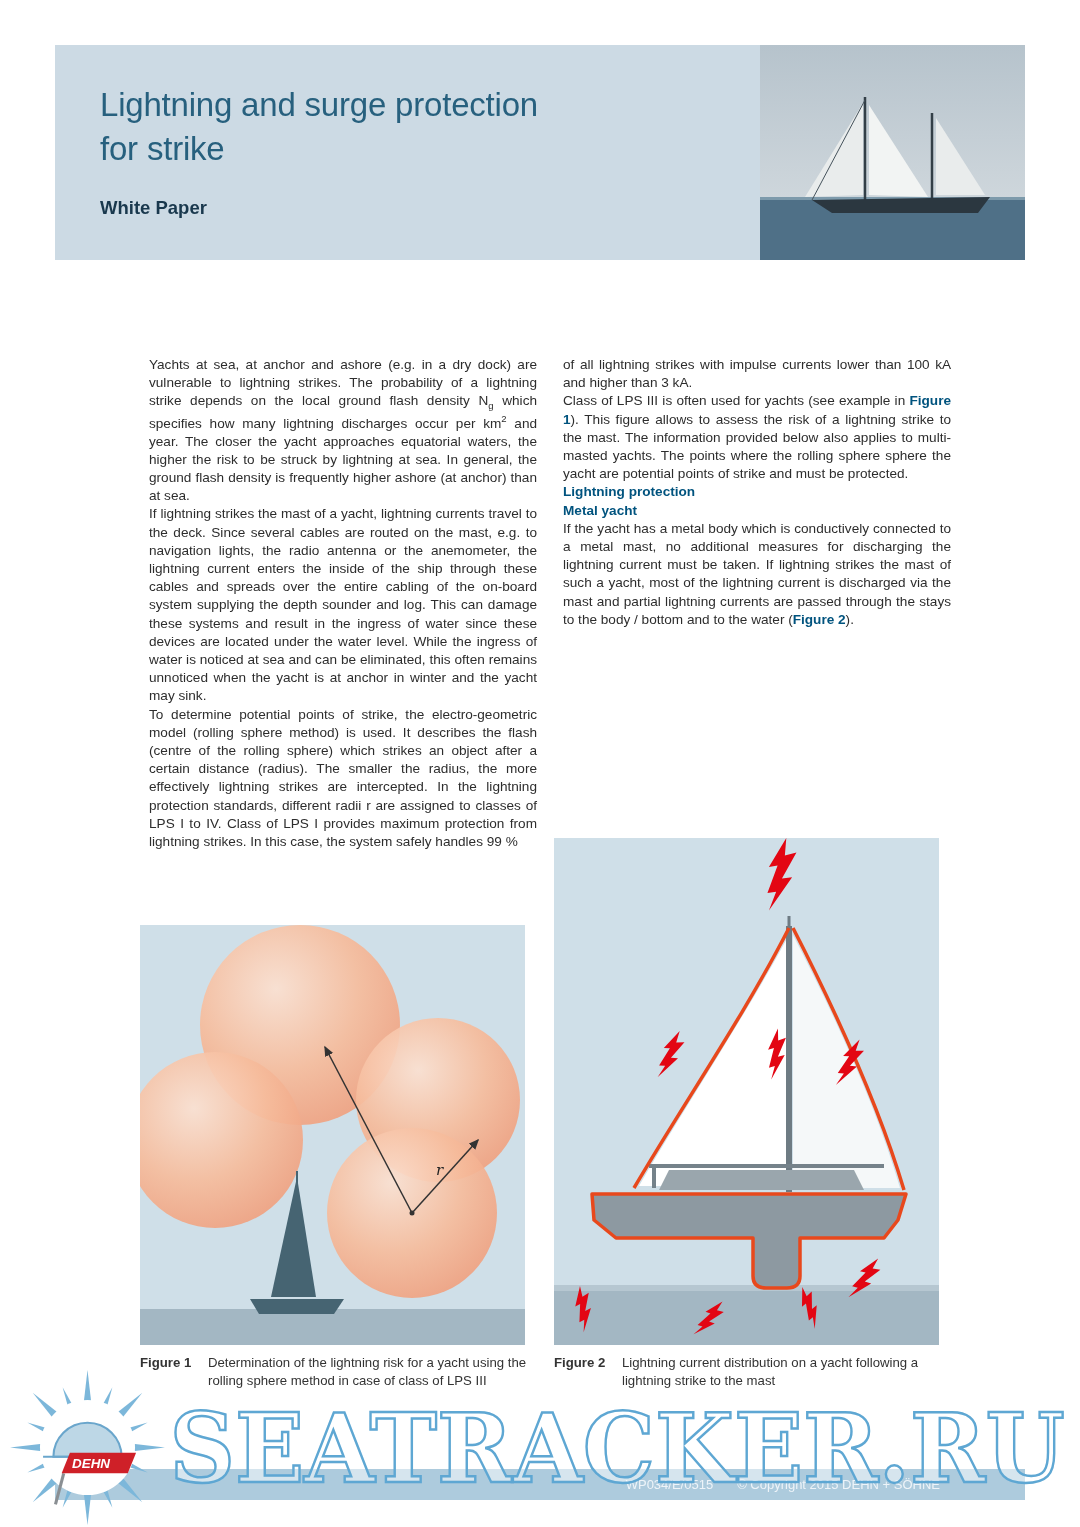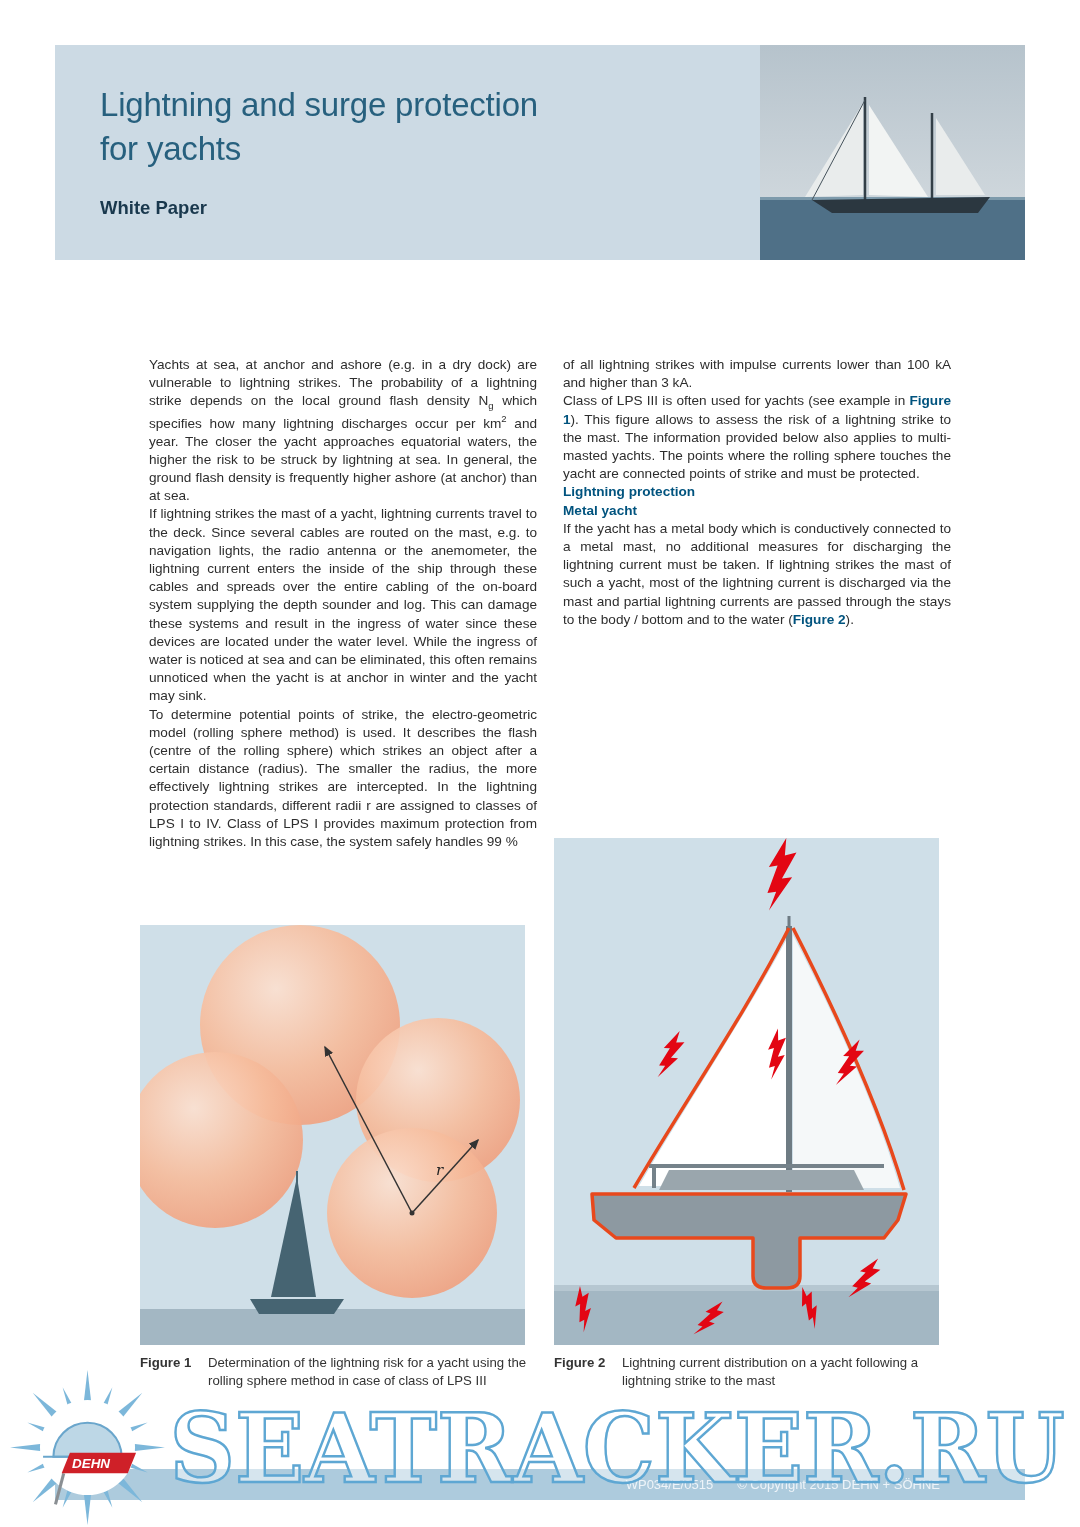--- a/index.html
+++ b/index.html
@@ -46,21 +46,21 @@
   .watermark{position:absolute;left:165px;top:1388px;width:905px;height:120px;z-index:50;
              pointer-events:none;}
   .sun-logo{position:absolute;left:10px;top:1370px;width:155px;height:155px;z-index:60;}
 </style>
 </head>
 <body>
 
 <div class="page">
 
   <header class="band">
-    <div class="title"><span>Lightning and surge protection</span><br><span>for yachts</span></div>
+    <div class="title"><span>Lightning and surge protection</span><br><span>for strike</span></div>
     <div class="subtitle">White Paper</div>
     <div class="photo">
       <svg width="265" height="215" viewBox="0 0 265 215">
         <defs>
           <linearGradient id="skyg" x1="0" y1="0" x2="0" y2="1">
             <stop offset="0%" stop-color="#b6c3cc"></stop>
               <stop offset="100%" stop-color="#d8dee2"></stop>
           </linearGradient>
         </defs>
         <rect width="265" height="215" fill="url(#skyg)"></rect>
@@ -80,21 +80,21 @@
   </header>
 
   <section class="col col-left">
     <p><span>Yachts at sea, at anchor and ashore (e.g. in a dry dock) are vulnerable to lightning strikes. The probability of a lightning strike depends on the local ground flash density N</span><sub>g</sub><span> which specifies how many lightning discharges occur per km</span><sup>2</sup><span> and year. The closer the yacht approaches equatorial waters, the higher the risk to be struck by lightning at sea. In general, the ground flash density is frequently higher ashore (at anchor) than at sea.</span></p>
     <p>If lightning strikes the mast of a yacht, lightning currents travel to the deck. Since several cables are routed on the mast, e.g. to navigation lights, the radio antenna or the anemometer, the lightning current enters the inside of the ship through these cables and spreads over the entire cabling of the on-board system supplying the depth sounder and log. This can damage these systems and result in the ingress of water since these devices are located under the water level. While the ingress of water is noticed at sea and can be eliminated, this often remains unnoticed when the yacht is at anchor in winter and the yacht may sink.</p>
     <p>To determine potential points of strike, the electro-geometric model (rolling sphere method) is used. It describes the flash (centre of the rolling sphere) which strikes an object after a certain distance (radius). The smaller the radius, the more effectively lightning strikes are intercepted. In the lightning protection standards, different radii r are assigned to classes of LPS I to IV. Class of LPS I provides maximum protection from lightning strikes. In this case, the system safely handles 99 %</p>
   </section>
 
   <section class="col col-right">
     <p>of all lightning strikes with impulse currents lower than 100 kA and higher than 3 kA.</p>
-    <p><span>Class of LPS III is often used for yachts (see example in </span><span class="figref">Figure 1</span><span>). This figure allows to assess the risk of a lightning strike to the mast. The information provided below also applies to multi-masted yachts. The points where the rolling sphere touches the yacht are connected points of strike and must be protected.</span></p>
+    <p><span>Class of LPS III is often used for yachts (see example in </span><span class="figref">Figure 1</span><span>). This figure allows to assess the risk of a lightning strike to the mast. The information provided below also applies to multi-masted yachts. The points where the rolling sphere sphere the yacht are potential points of strike and must be protected.</span></p>
     <p class="h">Lightning protection</p>
     <p class="h">Metal yacht</p>
     <p><span>If the yacht has a metal body which is conductively connected to a metal mast, no additional measures for discharging the lightning current must be taken. If lightning strikes the mast of such a yacht, most of the lightning current is discharged via the mast and partial lightning currents are passed through the stays to the body / bottom and to the water (</span><span class="figref">Figure 2</span><span>).</span></p>
   </section>
 
   <div class="fig fig1">
     <svg width="385" height="420" viewBox="0 0 385 420">
       <defs>
         <radialGradient id="sphg" cx="38%" cy="32%" r="75%">
           <stop offset="0%" stop-color="#fbe0d0"></stop>

